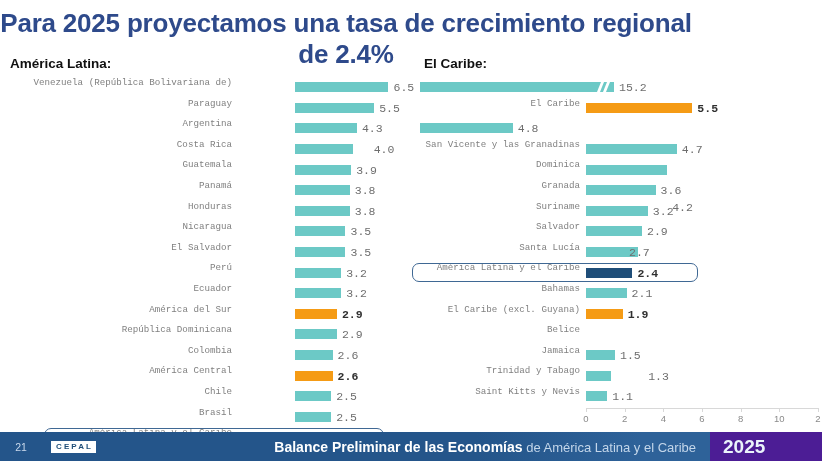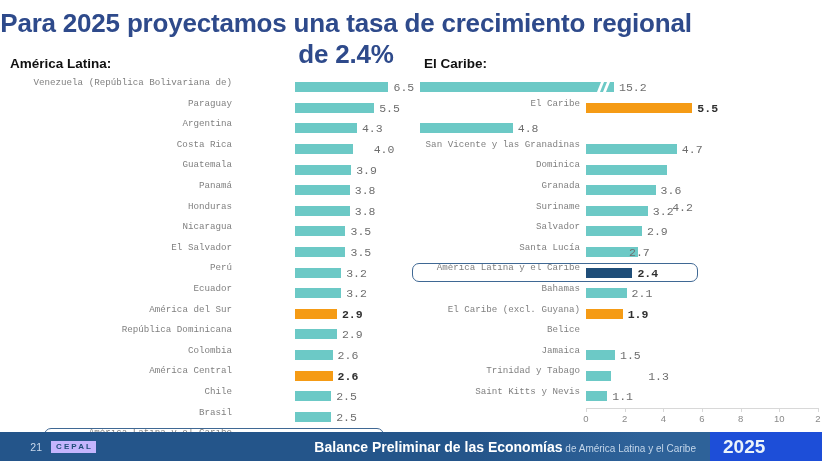--- a/index.html
+++ b/index.html
@@ -146,54 +146,54 @@
     align-items:center;
   }
   #footer-bg-grad {
     position:absolute; left:0; top:0; width:822px; height:29px;
     background:linear-gradient(90deg,#24558A 0%,#24558A 58%,#2E6299 78%,#2E6299 86%);
   }
   #page-number {
     position:relative;
     z-index:2;
     width:42px;
-    text-align:right;
+    text-align:center;
     color:#C9D9EC;
     font-size:10.5px;
   }
   #cepal-logo {
     position:relative;
     z-index:2;
     margin-left:9px;
-    background:#c4b5fd;
+    background:#ffffff;
     color:#1F4E79;
     font-size:8px;
     font-weight:bold;
     letter-spacing:2.1px;
     padding:2px 3px 2px 5px;
     line-height:1;
   }
   #footer-title {
     position:relative;
     z-index:2;
     flex:1;
     text-align:right;
     padding-right:14px;
     font-size:14px;
     color:#ffffff;
     white-space:nowrap;
   }
   #footer-title .bold { font-weight:bold; }
-  #footer-title .light { color:#C3D6EA; font-weight:normal; font-size:10px; }
+  #footer-title .light { color:#C3D6EA; font-weight:normal; font-size:13px; }
   #footer-year {
     position:relative;
     z-index:2;
     width:112px;
     height:29px;
-    background:#1d4ed8;
+    background:#4c1d95;
     color:#EAF3FB;
     font-size:19px;
     font-weight:bold;
     display:flex;
     align-items:center;
     padding-left:13px;
   }
 </style>
 </head>
 <body>

